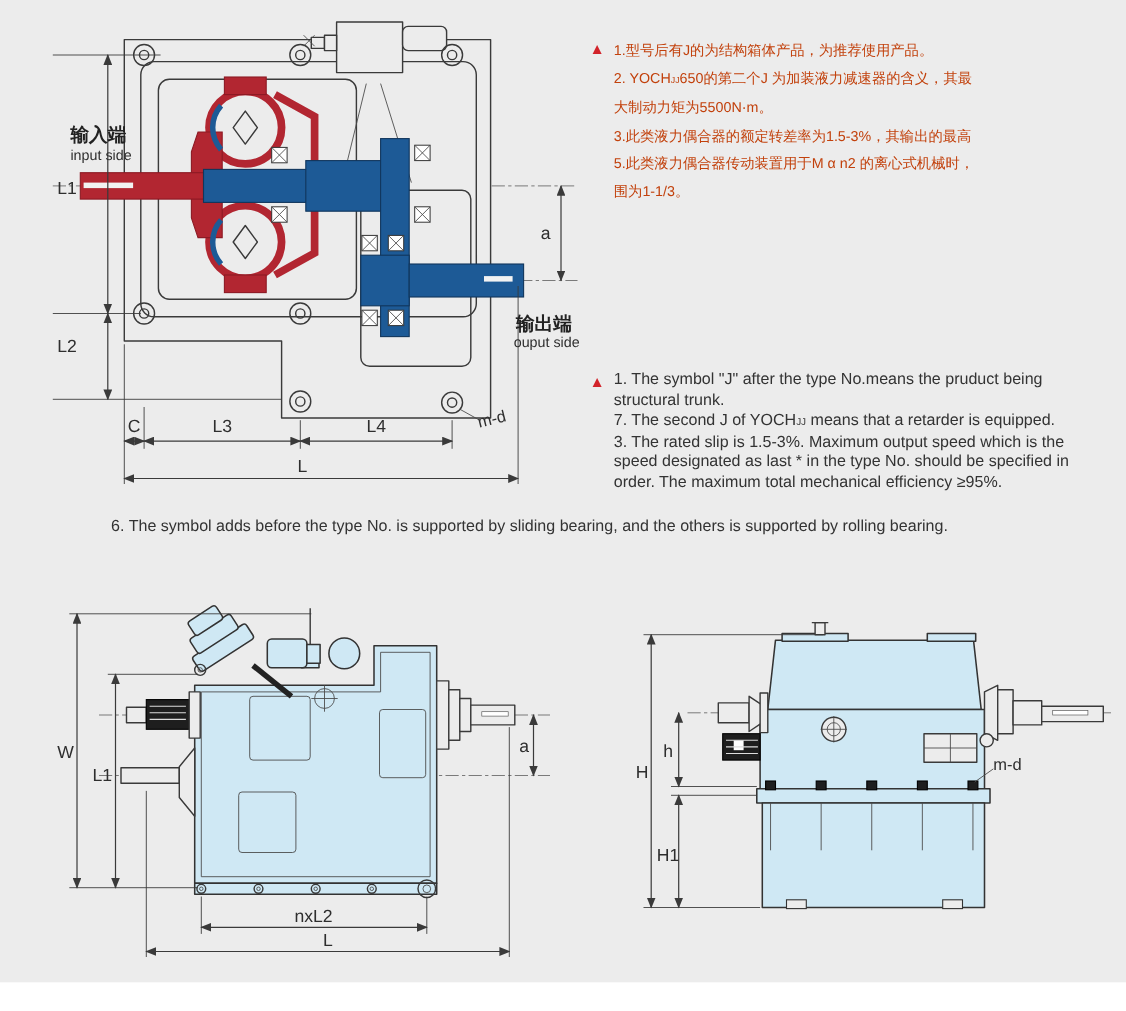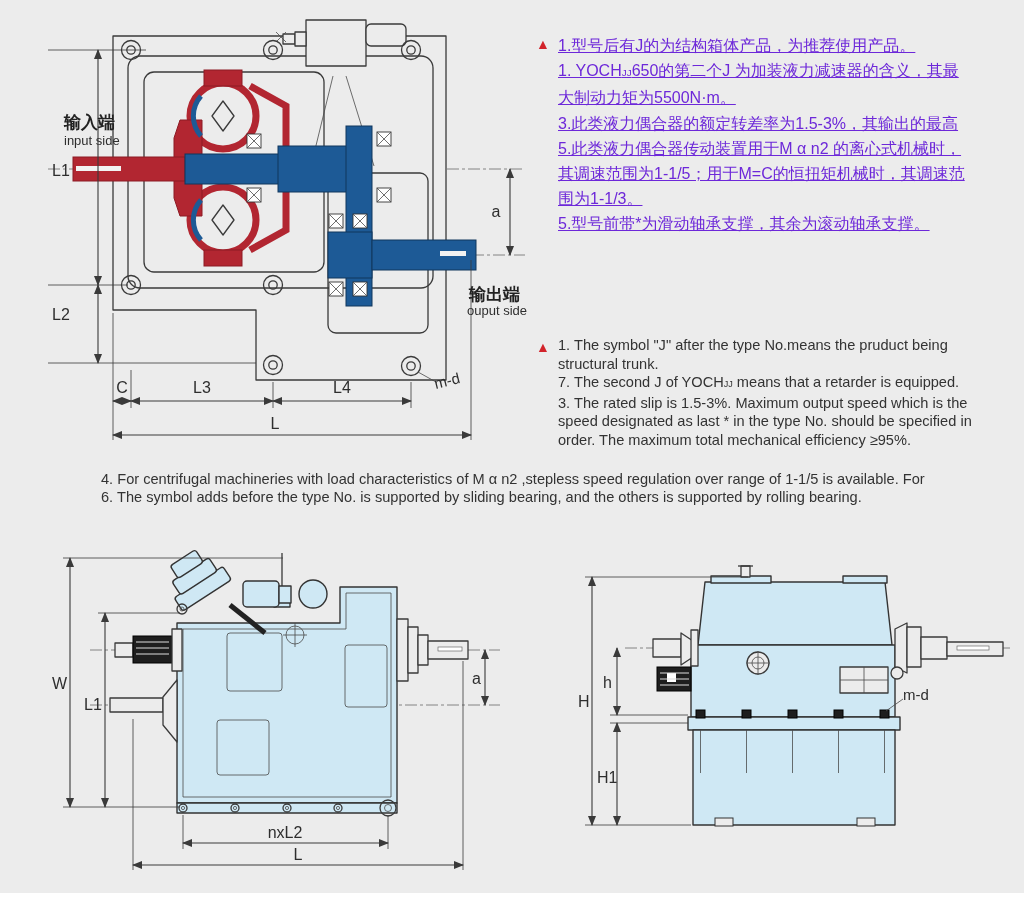--- a/index.html
+++ b/index.html
@@ -1,20 +1,20 @@
 <!DOCTYPE html>
 <html><head>
 <meta charset="utf-8">
 <style>
   html,body{margin:0;padding:0;}
   .page{position:relative;width:1024px;height:919px;background:#ffffff;font-family:"Liberation Sans",sans-serif;overflow:hidden;}
   .bg{position:absolute;left:0;top:0;width:1024px;height:893px;background:#ececec;}
   .notes{position:absolute;display:flex;gap:6px;color:#2f2f2f;}
   .tri{color:#d2232a;font-size:14px;line-height:22px;width:16px;flex:0 0 16px;}
-  .cnlines{font-size:16px;line-height:25.2px;white-space:nowrap;color:#6d28d9;text-decoration:underline;}
+  .cnlines{font-size:13px;line-height:25.2px;white-space:nowrap;color:#c2410c;}
   .enlines{font-size:14.6px;line-height:18.6px;white-space:nowrap;color:#333;}
   .btlines{position:absolute;font-size:14.6px;line-height:17.8px;white-space:nowrap;color:#333;}
   .sub{font-size:0.62em;}
   
   .ln{fill:none;stroke:#3a3a3a;stroke-width:1.3;stroke-linejoin:round;}
   .lnf{fill:#ececec;stroke:#3a3a3a;stroke-width:1.3;stroke-linejoin:round;}
   .thin{fill:none;stroke:#4a4a4a;stroke-width:0.8;}
   .cl{fill:none;stroke:#6a6a6a;stroke-width:0.8;stroke-dasharray:12 3 3 3;}
   .dim{fill:none;stroke:#3a3a3a;stroke-width:1.1;}
   .ext{fill:none;stroke:#3a3a3a;stroke-width:0.8;}
@@ -155,44 +155,41 @@
     <text class="cjk" x="36" y="120">输入端</text>
     <text class="sm" x="36" y="137">input side</text>
     <text class="cjk" x="441" y="292">输出端</text>
     <text class="sm" x="439" y="307">ouput side</text>
   </svg>
 
   <div class="notes" style="left:536px;top:33px;width:486px;">
     <span class="tri">▲</span>
     <div class="cnlines">
       <div>1.型号后有J的为结构箱体产品，为推荐使用产品。</div>
-      <div><span>1. YOCH</span><span class="sub">JJ</span><span>650的第二个J 为加装液力减速器的含义，其最</span></div>
+      <div><span>2. YOCH</span><span class="sub">JJ</span><span>650的第二个J 为加装液力减速器的含义，其最</span></div>
       <div>大制动力矩为5500N·m。</div>
       <div>3.此类液力偶合器的额定转差率为1.5-3%，其输出的最高</div>
       <div>5.此类液力偶合器传动装置用于M α n2 的离心式机械时，</div>
-      <div>其调速范围为1-1/5；用于M=C的恒扭矩机械时，其调速范</div>
       <div>围为1-1/3。</div>
-      <div>5.型号前带*为滑动轴承支撑，其余为滚动轴承支撑。</div>
     </div>
   </div>
 
   <div class="notes" style="left:536px;top:336px;width:486px;">
     <span class="tri">▲</span>
     <div class="enlines">
       <div>1. The symbol "J" after the type No.means the pruduct being</div>
       <div>structural trunk.</div>
       <div><span>7. The second J of YOCH</span><span class="sub">JJ</span><span> means that a retarder is equipped.</span></div>
       <div>3. The rated slip is 1.5-3%. Maximum output speed which is the</div>
       <div>speed designated as last * in the type No. should be specified in</div>
       <div>order. The maximum total mechanical efficiency ≥95%.</div>
     </div>
   </div>
 
   <div class="btlines" style="left:101px;top:471px;width:910px;">
-    <div>4. For centrifugal machineries with load characteristics of M α n2 ,stepless speed regulation over range of 1-1/5 is available. For</div>
     <div>6. The symbol adds before the type No. is supported by sliding bearing, and the others is supported by rolling bearing.</div>
   </div>
 
   <svg style="position:absolute;left:30px;top:545px;" width="500" height="348" viewBox="0 0 500 348">
     <defs>
       <marker id="mB" viewBox="0 0 10 8" refX="9" refY="4" markerWidth="10" markerHeight="8" orient="auto-start-reverse" markerUnits="userSpaceOnUse">
           <path d="M0,0L10,4L0,8Z" fill="#3a3a3a"></path>
         </marker>
       <g id="boltB">
           <circle r="4" class="ln"></circle>

